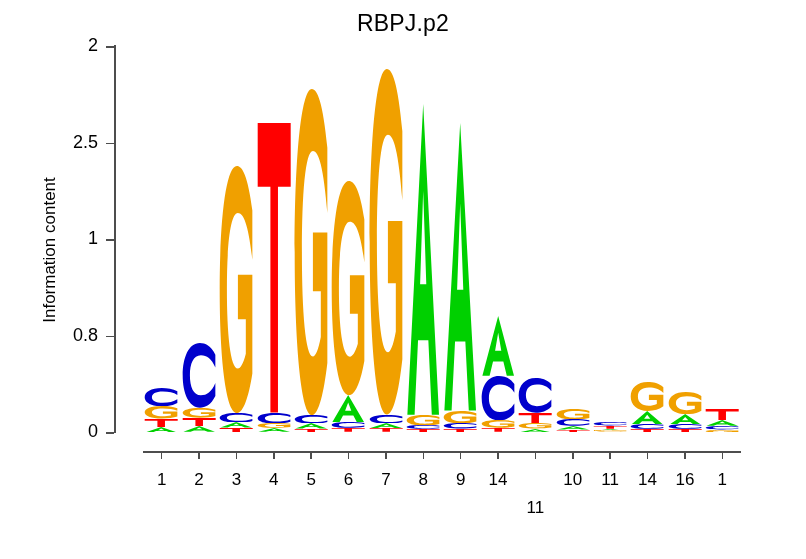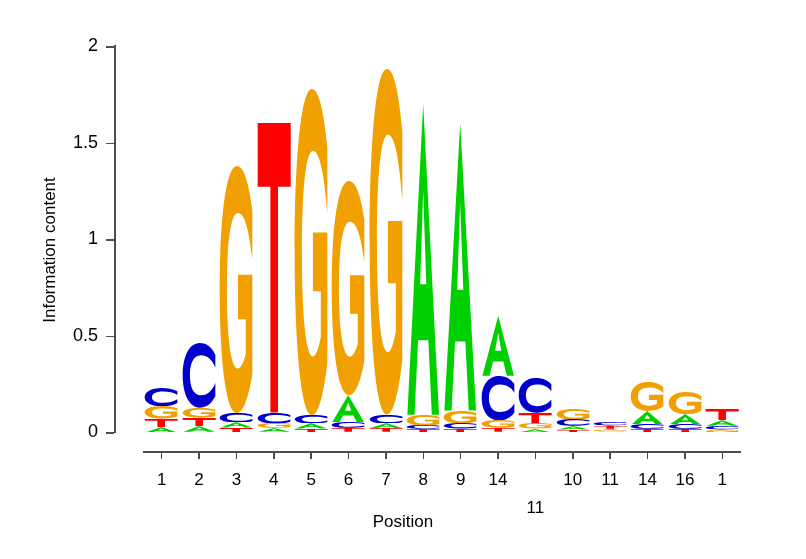--- a/index.html
+++ b/index.html
@@ -34,27 +34,27 @@
   #logo{position:absolute;left:143px;top:46px;width:598px;height:386px;}
   .stack{position:absolute;bottom:0;display:flex;flex-direction:column;justify-content:flex-end;}
   .glyph{position:relative;width:100%;overflow:hidden;}
   .glyph svg{position:absolute;left:0;top:0;width:100%;height:100%;display:block;}
 </style>
 </head>
 <body>
 
 <div id="root">
 
+  <div id="title">RBPJ.p2</div>
 
   <div id="ylab-wrap"></div>
   <div id="yaxis-line"></div>
   <div id="ytitle">Information content</div>
 
   <div id="xaxis-line"></div>
-  <div id="xtitle">Position</div>
 
   <div id="logo">
       <div class="stack" style="width: 34.385px; left: 1.495px;">
         <div class="glyph" style="height: 18.335px;">
           <svg viewBox="0 0 100 100" preserveAspectRatio="none">
             <path d="M97 18 C84 4 68 0 52 0 C20 0 2 22 2 50 C2 78 20 100 52 100 C68 100 84 96 97 82 L97 62 C86 76 72 81 55 81 C33 81 23 68 23 50 C23 32 33 19 55 19 C72 19 86 24 97 38 Z" fill="#0000CC"></path>
           </svg>
         </div>
         <div class="glyph" style="height: 12.545px;">
           <svg viewBox="0 0 100 100" preserveAspectRatio="none">
@@ -400,25 +400,25 @@
           <svg viewBox="0 0 100 100" preserveAspectRatio="none">
             <path d="M97 18 C84 4 68 0 52 0 C20 0 2 22 2 50 C2 78 20 100 52 100 C70 100 86 94 97 84 L97 44 L55 44 L55 62 L78 62 L78 76 C71 80 62 82 55 82 C33 82 23 68 23 50 C23 32 33 19 55 19 C72 19 86 24 97 38 Z" fill="#F0A000"></path>
           </svg>
         </div>
       </div>
     </div>
 
 <div class="ytick" style="top: 432px;"></div>
     <div class="ylabel" style="top: 432px; left: 38px; right: auto;">0</div>
     <div class="ytick" style="top: 335.5px;"></div>
-    <div class="ylabel" style="top: 335.5px; left: 38px; right: auto;">0.5</div>
+    <div class="ylabel" style="top: 335.5px; left: 38px; right: auto;">0.8</div>
     <div class="ytick" style="top: 239px;"></div>
     <div class="ylabel" style="top: 239px; left: 38px; right: auto;">1</div>
     <div class="ytick" style="top: 142.5px;"></div>
-    <div class="ylabel" style="top: 142.5px; left: 38px; right: auto;">1.5</div>
+    <div class="ylabel" style="top: 142.5px; left: 38px; right: auto;">2.5</div>
     <div class="ytick" style="top: 46px;"></div>
     <div class="ylabel" style="top: 46px; left: 38px; right: auto;">2</div>
     <div class="xtick" style="left: 160.887px;"></div>
     <div class="xlabel" style="left: 141.688px;">1</div>
     <div class="xtick" style="left: 198.262px;"></div>
     <div class="xlabel" style="left: 179.062px;">2</div>
     <div class="xtick" style="left: 235.637px;"></div>
     <div class="xlabel" style="left: 216.438px;">3</div>
     <div class="xtick" style="left: 273.012px;"></div>
     <div class="xlabel" style="left: 253.812px;">4</div>

